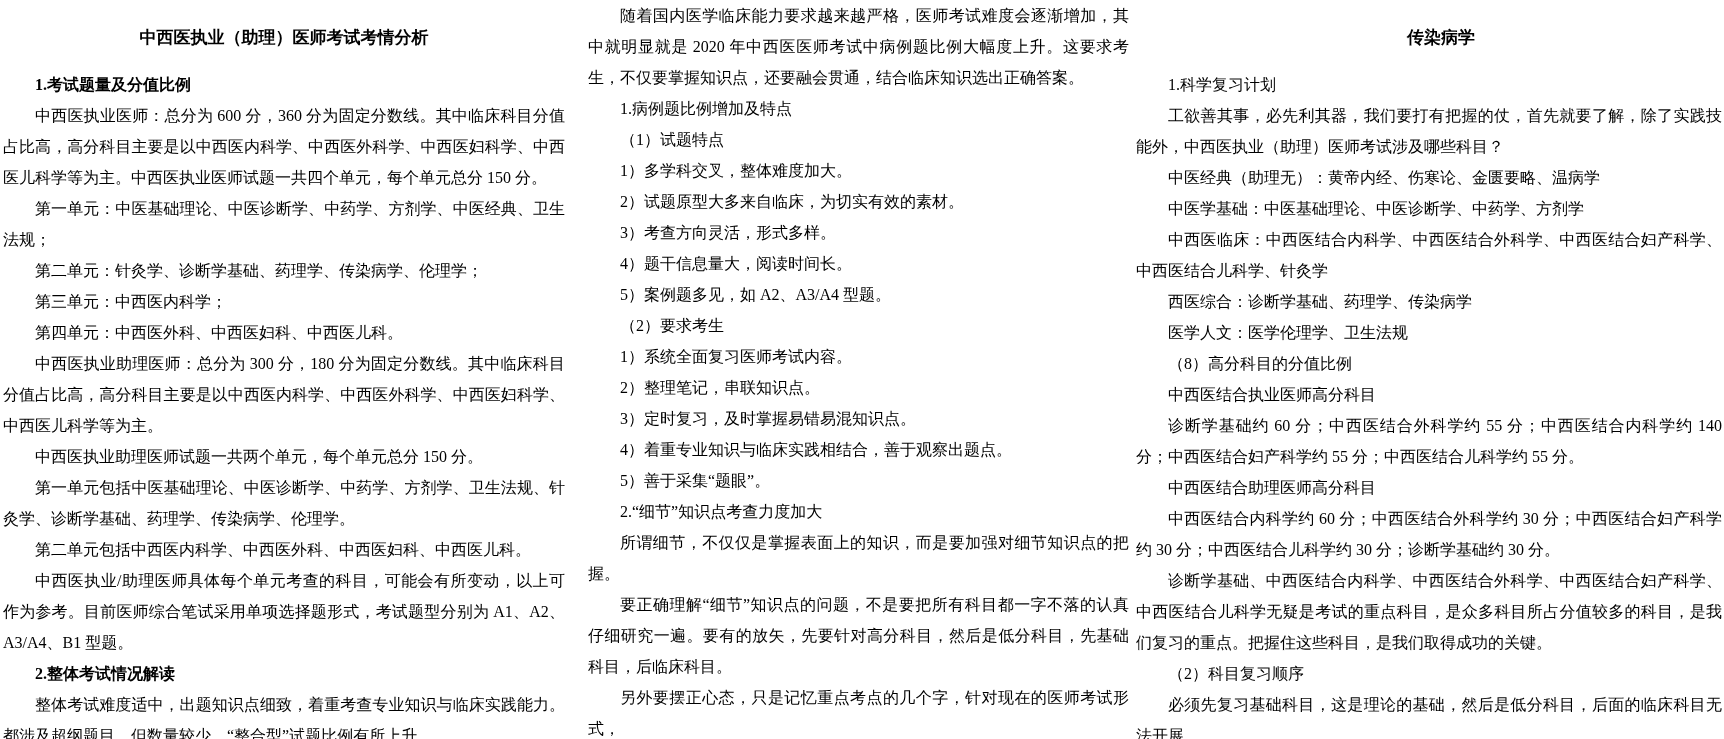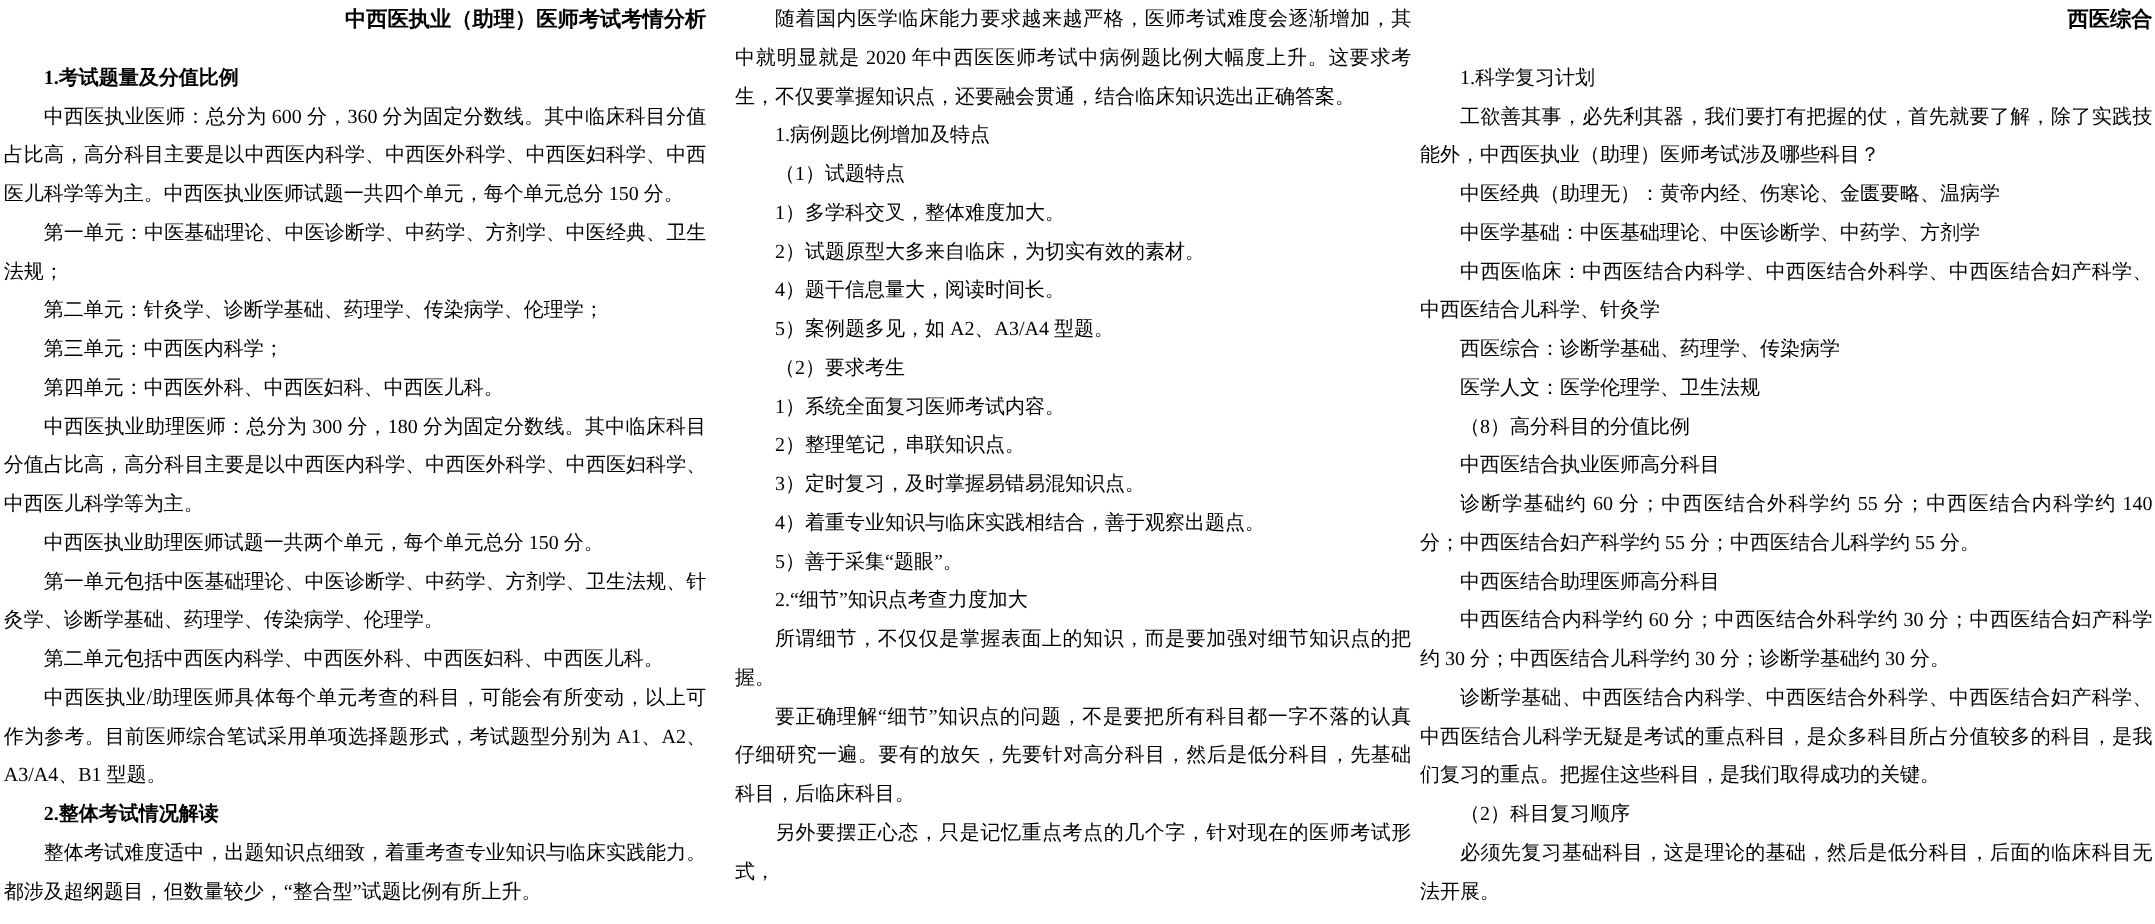--- a/index.html
+++ b/index.html
@@ -28,22 +28,22 @@
     font-size: 16px;
   }
   #col-0 { left: 3px;    width: 562px; }
   #col-1 { left: 588px;  width: 541px; }
   #col-2 { left: 1136px; width: 586px; }
   .col-title {
     font-size: 17px;
     font-weight: bold;
     line-height: 31px;
     margin: 0 0 16px 0;
-    padding-top: 0;
-    text-align: right;
+    padding-top: 22px;
+    text-align: center;
   }
   #col-2 .col-title { text-indent: 1.4em; }
   .col-body p {
     margin: 0;
     line-height: 31px;
     text-indent: 2em;
     text-align: justify;
     letter-spacing: 0;
   }
   .col-body p.bold { font-weight: bold; }
@@ -72,37 +72,38 @@
       </div>
   </section>
 
   <section class="col" id="col-1">
     <div class="col-body">
         <p>随着国内医学临床能力要求越来越严格，医师考试难度会逐渐增加，其中就明显就是 2020 年中西医医师考试中病例题比例大幅度上升。这要求考生，不仅要掌握知识点，还要融会贯通，结合临床知识选出正确答案。</p>
         <p>1.病例题比例增加及特点</p>
         <p>（1）试题特点</p>
         <p>1）多学科交叉，整体难度加大。</p>
         <p>2）试题原型大多来自临床，为切实有效的素材。</p>
+        <p>3）考查方向灵活，形式多样。</p>
         <p>4）题干信息量大，阅读时间长。</p>
         <p>5）案例题多见，如 A2、A3/A4 型题。</p>
         <p>（2）要求考生</p>
         <p>1）系统全面复习医师考试内容。</p>
         <p>2）整理笔记，串联知识点。</p>
         <p>3）定时复习，及时掌握易错易混知识点。</p>
         <p>4）着重专业知识与临床实践相结合，善于观察出题点。</p>
         <p>5）善于采集“题眼”。</p>
         <p>2.“细节”知识点考查力度加大</p>
         <p>所谓细节，不仅仅是掌握表面上的知识，而是要加强对细节知识点的把握。</p>
         <p>要正确理解“细节”知识点的问题，不是要把所有科目都一字不落的认真仔细研究一遍。要有的放矢，先要针对高分科目，然后是低分科目，先基础科目，后临床科目。</p>
         <p>另外要摆正心态，只是记忆重点考点的几个字，针对现在的医师考试形式，</p>
       </div>
   </section>
 
   <section class="col" id="col-2">
-    <h1 class="col-title">西医综合</h1>
+    <h1 class="col-title">传染病学</h1>
     <div class="col-body">
         <p>1.科学复习计划</p>
         <p>工欲善其事，必先利其器，我们要打有把握的仗，首先就要了解，除了实践技能外，中西医执业（助理）医师考试涉及哪些科目？</p>
         <p>中医经典（助理无）：黄帝内经、伤寒论、金匮要略、温病学</p>
         <p>中医学基础：中医基础理论、中医诊断学、中药学、方剂学</p>
         <p>中西医临床：中西医结合内科学、中西医结合外科学、中西医结合妇产科学、中西医结合儿科学、针灸学</p>
         <p>西医综合：诊断学基础、药理学、传染病学</p>
         <p>医学人文：医学伦理学、卫生法规</p>
         <p>（8）高分科目的分值比例</p>
         <p>中西医结合执业医师高分科目</p>

